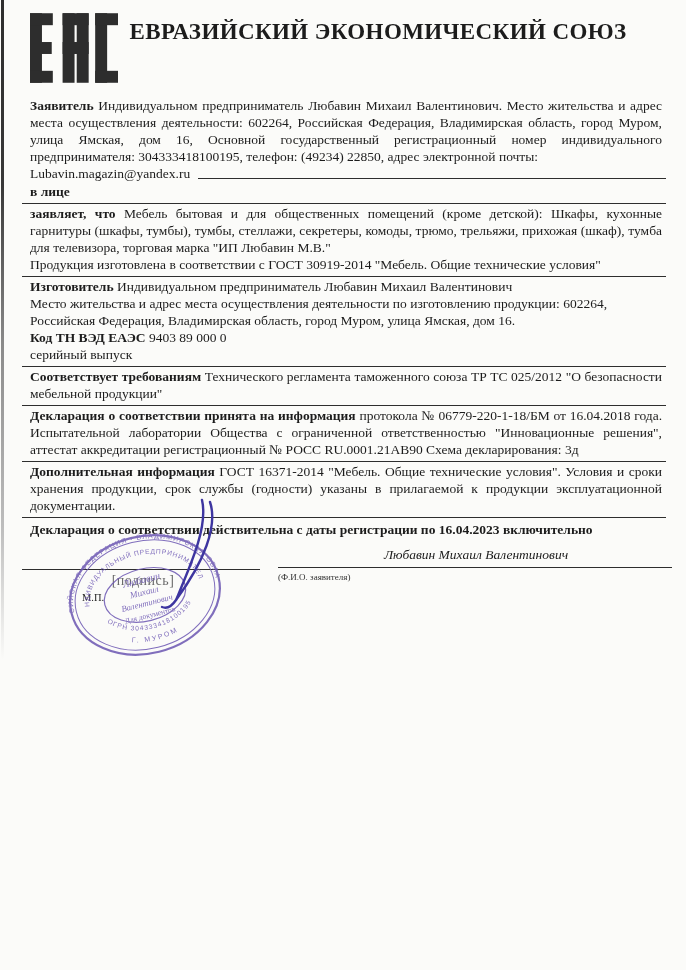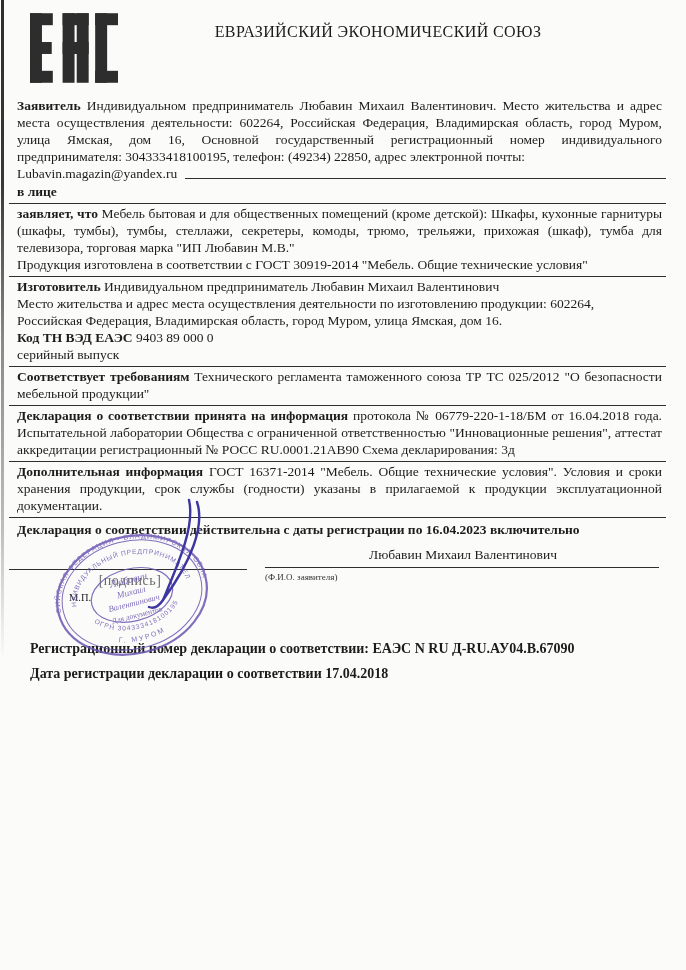--- a/index.html
+++ b/index.html
@@ -13,38 +13,38 @@
     box-sizing:border-box;
   }
   .edge-line{
     position:absolute;left:1px;top:0;width:3px;height:660px;
     background:linear-gradient(#2e2e2e 0%,#383838 28%,#8a8a8a 52%,#bdbdbd 80%,rgba(205,205,205,0) 100%);
   }
   .header{display:flex;align-items:flex-start;padding-top:13px;}
   .eac-logo{margin-left:30px;width:88px;flex:0 0 auto;}
   .title-block{
     flex:1;text-align:center;padding-top:7px;padding-right:48px;
-    font-weight:normal;font-size:16px;line-height:23px;letter-spacing:.4px;
+    font-weight:bold;font-size:23px;line-height:23px;letter-spacing:.4px;
   }
-  .content{padding:0 24px 0 17px;font-size:13.5px;line-height:17px;}
+  .content{padding:0 24px 0 30px;font-size:13.5px;line-height:17px;}
   .para{margin:0;}
   .justify{text-align:justify;}
   b{font-weight:bold;}
   .email-row{display:flex;align-items:flex-start;}
   .email-row .fill-rule{flex:1;margin-left:8px;border-bottom:1.3px solid #2e2e2e;height:13px;margin-right:-4px;}
   .sec{
     border-bottom:1.3px solid #2e2e2e;
     margin-left:-8px;margin-right:-4px;
     padding:1px 4px 3px 8px;
   }
   .nosec{margin-left:-8px;margin-right:-4px;padding:1px 4px 0 8px;}
   .validity{font-weight:bold;padding-top:3px;}
   
   .sig-area{position:relative;height:95px;margin-top:2px;}
-  .sig-name{position:absolute;left:250px;top:6px;width:392px;text-align:center;font-size:13.5px;}
+  .sig-name{position:absolute;left:250px;top:6px;width:392px;text-align:center;font-size:13.5px;font-style:italic;}
   .sig-line-right{position:absolute;left:248px;top:27px;width:394px;border-top:1.2px solid #2e2e2e;}
   .sig-fio-caption{position:absolute;left:248px;top:29px;width:394px;font-size:9px;color:#333;}
   .sig-line-left{position:absolute;left:-8px;top:29px;width:238px;border-top:1.2px solid #2e2e2e;}
   .sig-sign-caption{position:absolute;left:48px;top:32px;width:130px;text-align:center;font-size:14px;color:#6a6a6a;letter-spacing:.5px;}
   .sig-mp{position:absolute;left:52px;top:49px;font-size:10.5px;color:#222;}
   .stamp{position:absolute;left:8px;top:-10px;width:218px;height:138px;opacity:.86;z-index:5;}
   .pen{position:absolute;left:114px;top:-44px;width:112px;height:124px;z-index:6;}
   
   .footer{margin:0 24px 0 30px;font-size:14px;font-weight:bold;}
   .footer-row1{margin-top:6px;}
@@ -168,17 +168,13 @@
 
       <svg class="pen" viewBox="0 0 112 124" aria-hidden="true">
         <g fill="none" stroke="#3d35a0" stroke-width="2.4" stroke-linecap="round">
           <path d="M66,6 C74,30 60,66 32,104 C48,66 64,30 58,4"></path>
           <path d="M32,104 C28,110 23,113 18,111"></path>
         </g>
       </svg>
     </div>
   </div>
 
-  <div class="footer">
-    <div class="footer-row1">Регистрационный номер декларации о соответствии: ЕАЭС N RU Д-RU.АУ04.В.67090</div>
-    <div class="footer-row2">Дата регистрации декларации о соответствии 17.04.2018</div>
-  </div>
 </div>
 
 </body></html>

